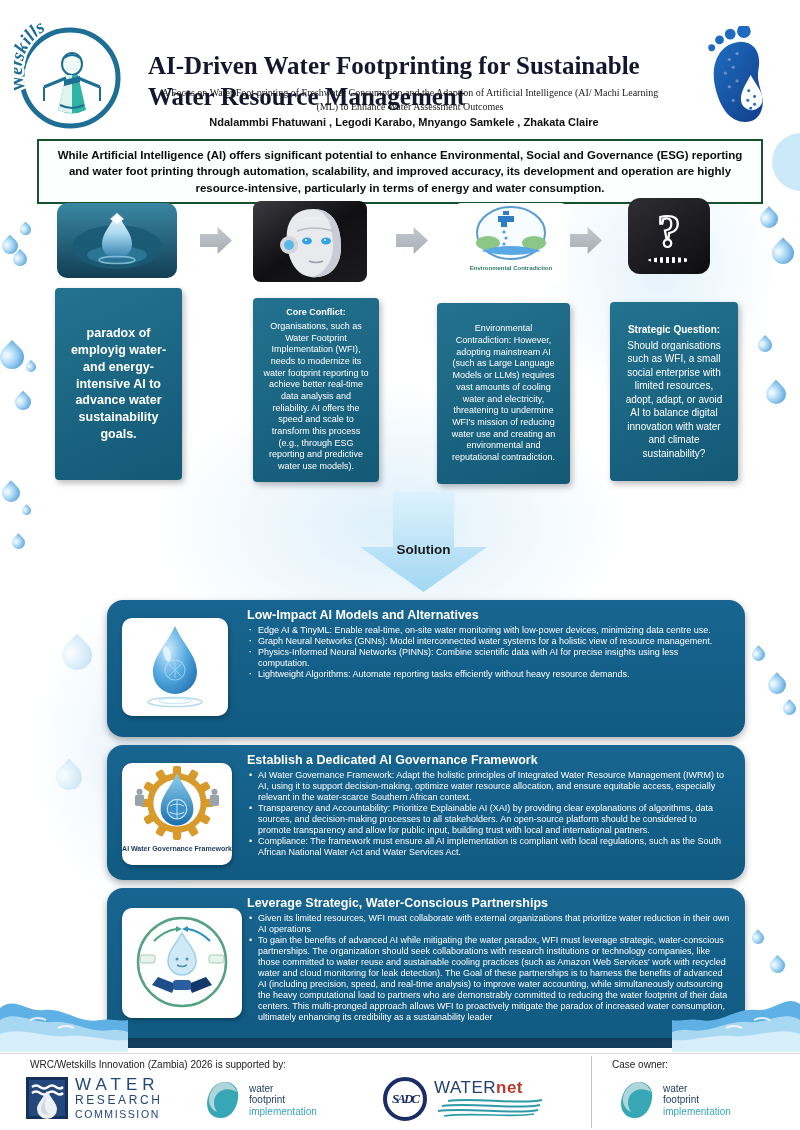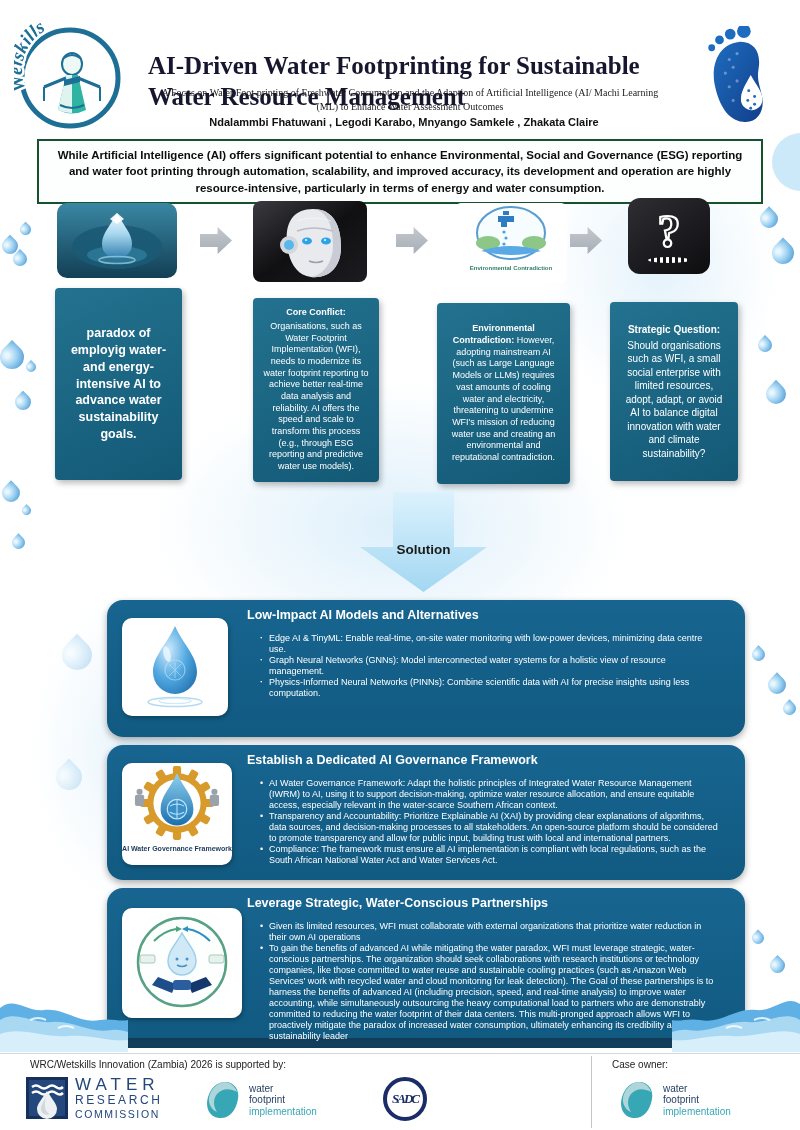--- a/index.html
+++ b/index.html
@@ -42,21 +42,21 @@
   .fi4 .qbase{width:42px;height:6px;margin-top:2px;border-radius:50%;
        background:repeating-linear-gradient(90deg,#fff 0 3px,#141417 3px 6px);}
   .flow-arrow{position:absolute;top:227px;width:32px;height:27px;z-index:3;
        background:linear-gradient(180deg,#c4c9cf,#a6adb4);
        clip-path:polygon(0 26%,55% 26%,55% 0,100% 50%,55% 100%,55% 74%,0 74%);}
   .flow-box{position:absolute;z-index:3;border-radius:4px;color:#fff;text-align:center;
        background:linear-gradient(155deg,#23728f 0%,#135976 100%);
        box-shadow:2px 3px 6px rgba(0,0,0,.28);
        display:flex;align-items:center;justify-content:flex-end;padding:10px;box-sizing:border-box;}
   .flow-box .hd{font-weight:bold;display:block;margin-bottom:2px;}
-  .flow-box .hd-in{font-weight:bold;}
+  .flow-box .hd-in{font-weight:normal;}
   .fb1{left:55px;top:288px;width:127px;height:192px;font-size:12.5px;font-weight:bold;line-height:1.35;}
   .fb2{left:253px;top:298px;width:126px;height:184px;font-size:9px;line-height:1.3;}
   .fb3{left:437px;top:303px;width:133px;height:181px;font-size:9px;line-height:1.3;}
   .fb4{left:610px;top:302px;width:128px;height:179px;font-size:10px;line-height:1.35;}
   
   .sol-arrow{position:absolute;left:360px;top:492px;width:127px;height:100px;z-index:3;
        background:linear-gradient(180deg,#dcf2fd 0%,#a2d7f2 100%);
        clip-path:polygon(26% 0,74% 0,74% 55%,100% 55%,50% 100%,0 55%,26% 55%);
        filter:drop-shadow(0 1px 1px rgba(90,150,190,.6));}
   .sol-arrow span{position:absolute;left:0;top:50px;width:100%;text-align:center;
@@ -69,21 +69,21 @@
   .solC{top:888px;height:150px;}
   .icon-card{position:absolute;left:15px;background:#fff;border-radius:10px;
        box-shadow:1px 2px 4px rgba(0,0,0,.3);text-align:center;overflow:hidden;}
   .solA .icon-card{top:18px;width:106px;height:98px;}
   .solB .icon-card{top:18px;width:110px;height:102px;}
   .solC .icon-card{top:20px;width:120px;height:110px;}
   .gov-cap{font-size:7px;font-weight:bold;color:#1d3a5c;line-height:1.1;margin-top:-2px;}
   .sol .content{position:absolute;left:140px;top:8px;right:14px;}
   .sol h3{font-size:12.5px;font-weight:bold;margin:0 0 3px;}
   .sol p{font-size:9px;line-height:1.22;margin:0 0 2px;}
-  .sol ul{margin:11px;padding-left:11px;list-style:none;}
+  .sol ul{margin:0;padding-left:11px;list-style:none;}
   .sol li{font-size:9px;line-height:1.22;position:relative;}
   .sol li::before{content:"\2022";position:absolute;left:-9px;}
   .solA li::before{content:"\00b7";font-weight:bold;}
   
   .footer{position:absolute;left:0;top:1053px;width:800px;height:77px;background:#fff;
        border-top:1px solid #d4d8db;z-index:4;}
   .supported{position:absolute;left:30px;top:5px;font-size:10px;color:#222;}
   .caseowner{position:absolute;left:612px;top:5px;font-size:10px;color:#222;}
   .fdivider{position:absolute;left:591px;top:2px;width:1px;height:72px;background:#c2c6ca;}
   .wrc{position:absolute;left:26px;top:22px;display:flex;gap:7px;align-items:center;}
@@ -308,20 +308,21 @@
         <ellipse cx="53" cy="84" rx="27" ry="4.5" fill="none" stroke="#a8d4ec" stroke-width="1.5" opacity=".85"></ellipse>
         <ellipse cx="53" cy="83" rx="16" ry="2.5" fill="none" stroke="#c6e6f7" stroke-width="1.2" opacity=".85"></ellipse>
       </svg>
     </div>
     <div class="content">
       <h3>Low-Impact AI Models and Alternatives</h3>
       <ul>
         <li>Edge AI &amp; TinyML: Enable real-time, on-site water monitoring with low-power devices, minimizing data centre use.</li>
         <li>Graph Neural Networks (GNNs): Model interconnected water systems for a holistic view of resource management.</li>
         <li>Physics-Informed Neural Networks (PINNs): Combine scientific data with AI for precise insights using less computation.</li>
+        <li>Lightweight Algorithms: Automate reporting tasks efficiently without heavy resource demands.</li>
       </ul>
     </div>
   </div>
 
   <div class="sol solB">
     <div class="icon-card">
       <svg viewBox="0 0 104 78" width="110" height="80">
         <defs>
             <linearGradient id="gdrop" x1="0" y1="0" x2="0" y2="1">
               <stop offset="0" stop-color="#8fd0ee"></stop>
@@ -435,20 +436,29 @@
         <div>water</div>
         <div>footprint</div>
         <div class="impl">implementation</div>
       </div>
     </div>
 
     <div class="sadc">
       <span>SADC</span>
     </div>
 
+    <div class="waternet">
+      <div class="wn-text"><span>WATER</span><b>net</b></div>
+      <svg viewBox="0 0 110 20" width="110" height="20">
+        <path d="M14 3 C 40 -1 84 7 108 2" stroke="#2e9aa8" stroke-width="2" fill="none"></path>
+        <path d="M8 8 C 36 4 82 12 106 7" stroke="#2e9aa8" stroke-width="2" fill="none"></path>
+        <path d="M4 13 C 34 9 80 17 104 12" stroke="#2e9aa8" stroke-width="2" fill="none"></path>
+        <path d="M10 18 C 38 14 78 20 100 16" stroke="#2e9aa8" stroke-width="1.6" fill="none"></path>
+      </svg>
+    </div>
 
     <div class="wfi wfi2">
       <svg viewBox="0 0 38 40" width="38" height="40">
         <path d="M20 2 C 29 1 36 9 34 19 C 32 31 25 39 15 38 C 5 37 1 27 4 17 C 7 8 12 3 20 2 Z" fill="#38a7b5"></path>
         <path d="M20 2 C 26 2 31 6 33 12 C 26 8 18 8 13 14 C 9 19 9 26 13 32 C 6 29 3 21 6 14 C 9 7 14 3 20 2 Z" fill="#aed6da"></path>
       </svg>
       <div class="wfi-t">
         <div>water</div>
         <div>footprint</div>
         <div class="impl">implementation</div>

